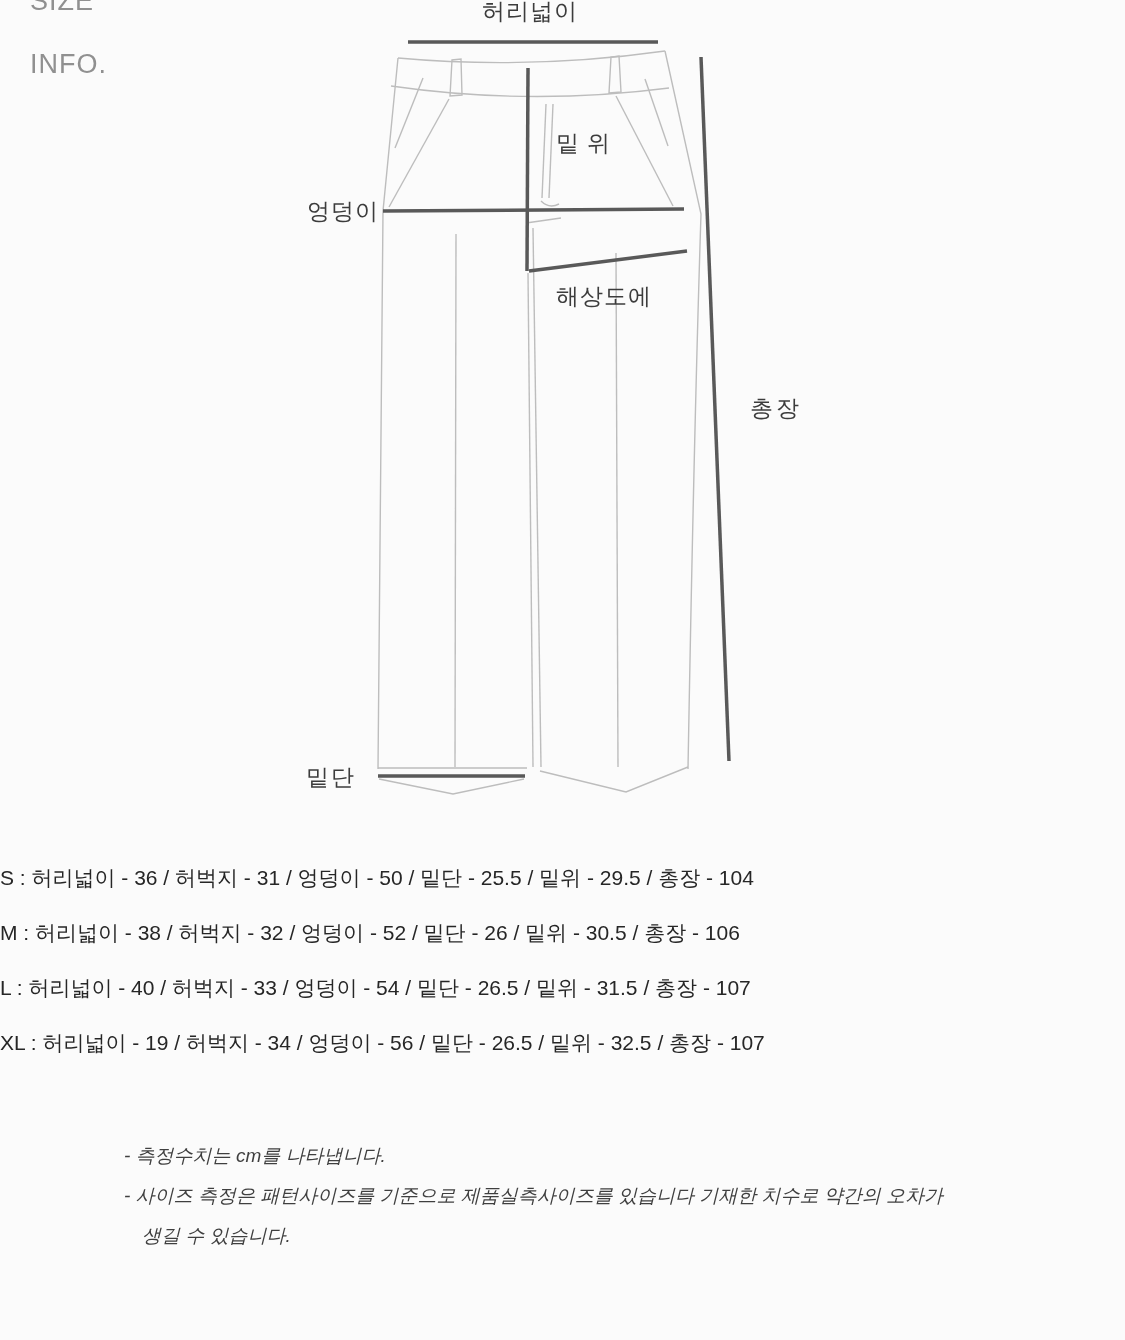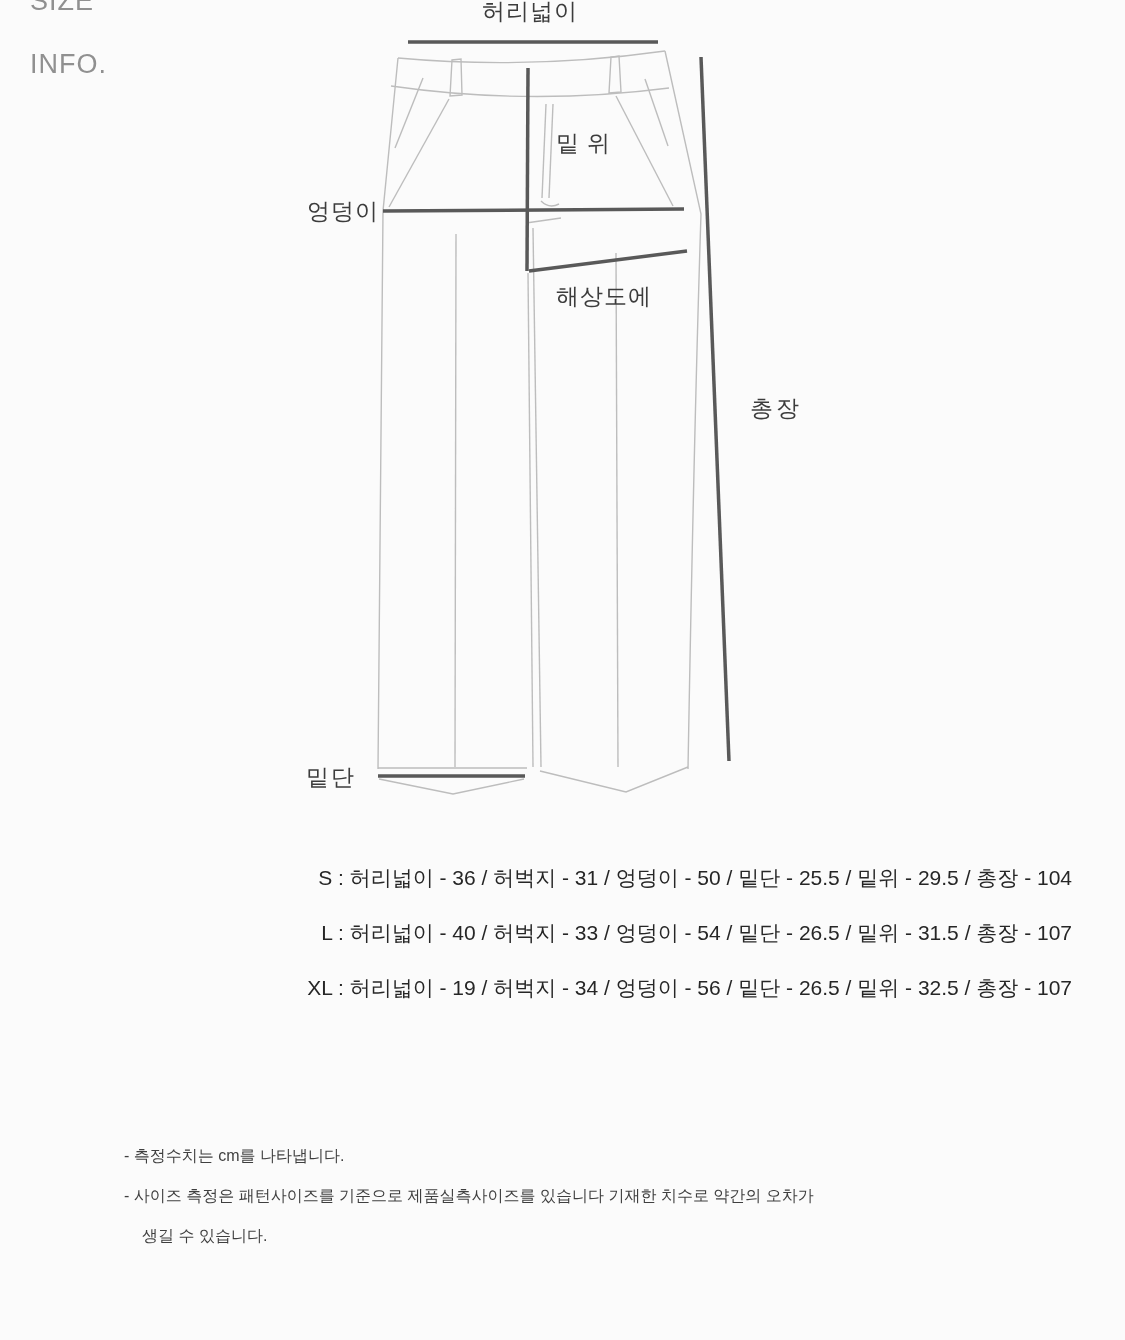--- a/index.html
+++ b/index.html
@@ -44,42 +44,43 @@
   .dlabel.rise    { left: 556px; top: 128px; letter-spacing: 8px; }
   .dlabel.hip     { left: 290px; top: 196px; margin-left: 17px; }
   .dlabel.thigh   { left: 556px; top: 281px; }
   .dlabel.total   { left: 750px; top: 393px; letter-spacing: 3px; }
   .dlabel.hem     { left: 306px; top: 762px; letter-spacing: 2px; }
   .size-rows {
     position: absolute;
     left: 0;
     top: 850px;
     width: 1072px;
-    text-align: right;
+    text-align: left;
   }
   .size-row {
     height: 55px;
     line-height: 55px;
     font-size: 21px;
     font-weight: 500;
     color: var(--row-text);
     white-space: nowrap;
   }
   .notes {
     position: absolute;
     left: 124px;
     top: 1136px;
     width: 900px;
   }
   .note-line {
     height: 40px;
     line-height: 40px;
-    font-size: 16px;
+    font-size: 19px;
     color: var(--note-text);
     white-space: pre;
+    font-style: italic;
   }
   .note-line.indent { padding-left: 18px; }
   svg .mline { stroke: var(--measure-line); stroke-width: 3.5; fill: none; stroke-linecap: butt; }
   svg .oline { stroke: var(--outline); stroke-width: 1.4; fill: none; }
 </style>
 </head>
 <body>
 
 <div class="page">
 
@@ -126,20 +127,21 @@
 
   <div class="dlabel waist">허리넓이</div>
   <div class="dlabel rise">밑위</div>
   <div class="dlabel hip">엉덩이</div>
   <div class="dlabel thigh">해상도에</div>
   <div class="dlabel total">총장</div>
   <div class="dlabel hem">밑단</div>
 
   <div class="size-rows" id="size-rows">
       <div class="size-row">S : 허리넓이 - 36 / 허벅지 - 31 / 엉덩이 - 50 / 밑단 - 25.5 / 밑위 - 29.5 / 총장 - 104</div>
+      <div class="size-row">M : 허리넓이 - 38 / 허벅지 - 32 / 엉덩이 - 52 / 밑단 - 26 / 밑위 - 30.5 / 총장 - 106</div>
       <div class="size-row">L : 허리넓이 - 40 / 허벅지 - 33 / 엉덩이 - 54 / 밑단 - 26.5 / 밑위 - 31.5 / 총장 - 107</div>
       <div class="size-row">XL : 허리넓이 - 19 / 허벅지 - 34 / 엉덩이 - 56 / 밑단 - 26.5 / 밑위 - 32.5 / 총장 - 107</div>
     </div>
 
   <div class="notes" id="notes">
       <div class="note-line">- 측정수치는 cm를 나타냅니다.</div>
       <div class="note-line">- 사이즈 측정은 패턴사이즈를 기준으로 제품실측사이즈를 있습니다 기재한 치수로 약간의 오차가</div>
       <div class="note-line indent">생길 수 있습니다.</div>
     </div>
 

